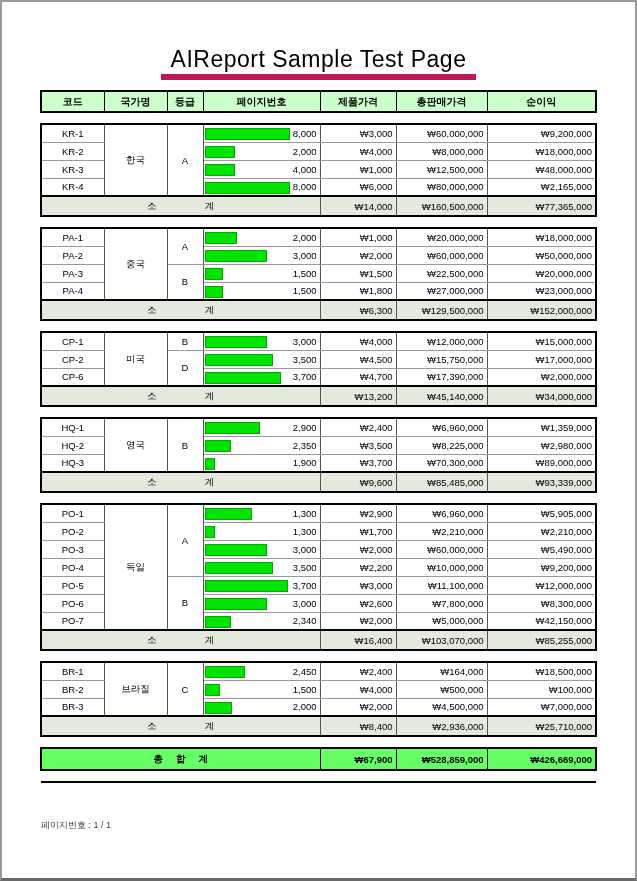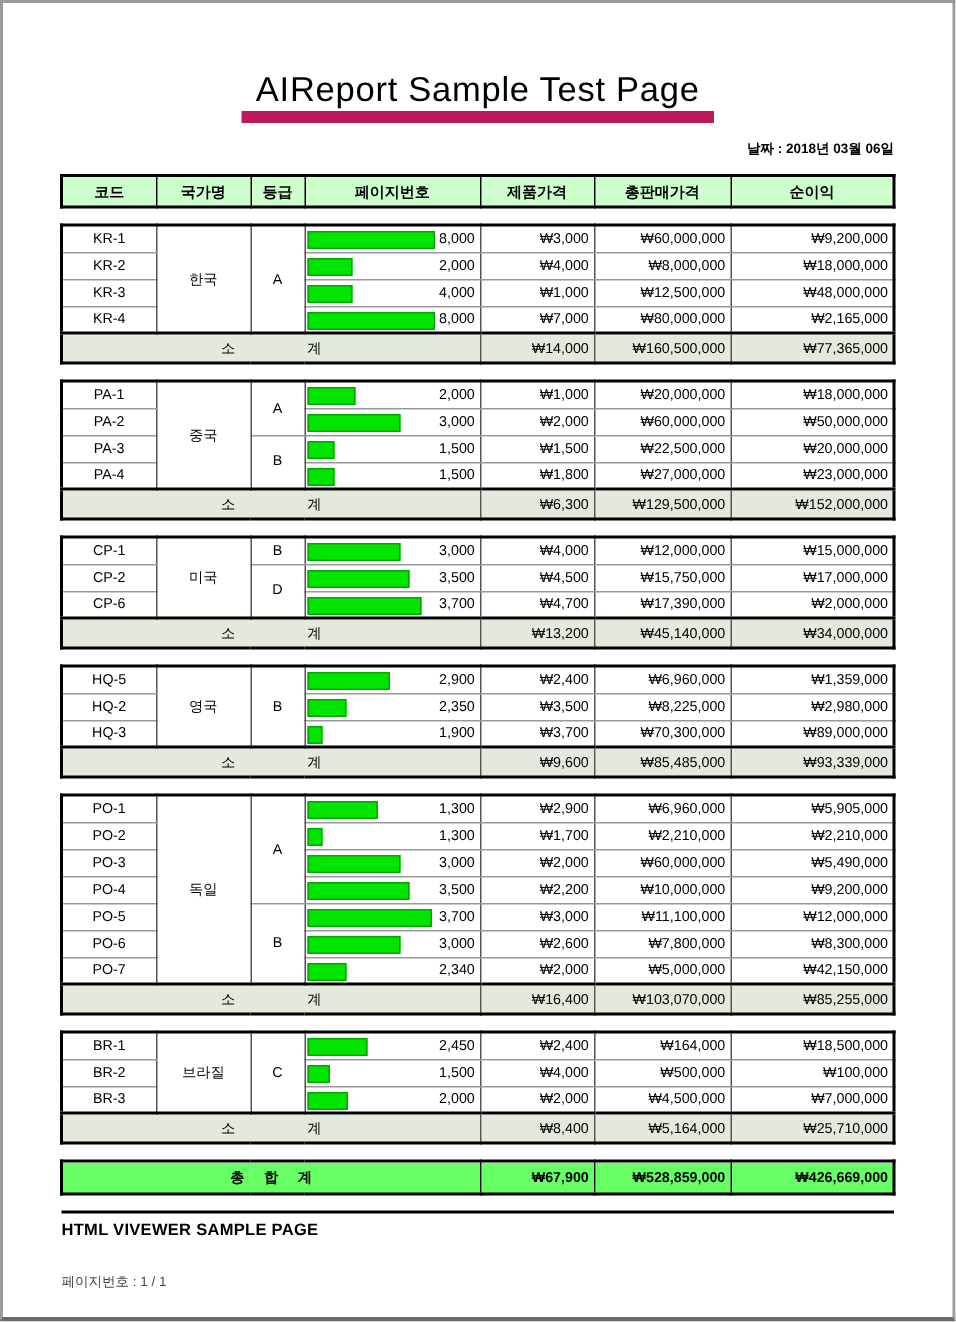--- a/index.html
+++ b/index.html
@@ -5,21 +5,21 @@
   * { box-sizing: border-box; margin: 0; padding: 0; }
   html,body { background:#fff; }
   body { font-family: "Liberation Sans", "DejaVu Sans", sans-serif; color:#000; }
   .page {
     position: relative; width: 637px; height: 881px; background:#fff;
     border: 2px solid #9a9a9a; border-bottom: 3px solid #6a6a6a; overflow: hidden;
   }
   .title-wrap { text-align: center; margin-top: 44px; }
   .title {
     display: inline-block; font-size: 23px; letter-spacing: .5px;
-    padding: 0 10px 1px 10px; border-bottom: 8px solid #be185d; white-space: pre;
+    padding: 0 10px 1px 10px; border-bottom: 6px solid #be185d; white-space: pre;
   }
   .date-line {
     width: 555px; margin: 11px auto 3px auto; text-align: right;
     font-size: 9px; font-weight: 600;
   }
   table { border-collapse: collapse; table-layout: fixed; width: 555px; margin: 10px auto; }
   table.hdr, table.sec, table.grand { border: 2px solid #000; }
   table.hdr { margin-bottom: 7px; }
   table.sec { margin-bottom: 7px; }
   th {
@@ -39,30 +39,29 @@
     background: #00E400; border: 1px solid #00A800;
   }
   td.qty span { position: relative; display: block; text-align: right; padding-right: 3px; z-index: 1; }
   tr.subtotal td { background: #E3E9DD; border-top: 2px solid #000; height: 20px; }
   td.sublabel { display: table-cell; }
   .labelflex { display: flex; justify-content: center; gap: 48px; }
   .labelflex2 { display: flex; justify-content: center; gap: 13px; font-weight: bold; }
   table.grand td { background: #66FF66; font-weight: bold; height: 22px; border-color:#000; }
   .footer-rule { width: 555px; height: 2px; background: #000; margin: 8px auto 5px auto; }
   .footer-title { width: 555px; margin: 0 auto; font-size: 11px; font-weight: bold; letter-spacing: .2px; }
-  .page-number { width: 555px; margin: 22px auto 0 auto; font-size: 9px; color: #444; }
+  .page-number { width: 555px; margin: 36px auto 0 auto; font-size: 9px; color: #444; }
 </style>
 </head>
 <body>
 
 <div class="page">
   <div class="title-wrap">
     <span class="title">AIReport Sample Test Page</span>
   </div>
-  <div class="date-line">날짜 : 2018년 03월 06일</div>
 
   <table class="hdr">
       <colgroup>
         <col style="width: 63px;">
         <col style="width: 63px;">
         <col style="width: 36px;">
         <col style="width: 117px;">
         <col style="width: 76px;">
         <col style="width: 91px;">
         <col style="width: 109px;">
@@ -123,21 +122,21 @@
             <td class="num">₩1,000</td>
             <td class="num">₩12,500,000</td>
             <td class="num">₩48,000,000</td>
           </tr>
           <tr>
             <td class="c">KR-4</td>
             <td class="qty">
               <div class="bar" style="width: 74%; background: rgb(0, 228, 0);"></div>
               <span>8,000</span>
             </td>
-            <td class="num">₩7,000</td>
+            <td class="num">₩6,000</td>
             <td class="num">₩80,000,000</td>
             <td class="num">₩2,165,000</td>
           </tr>
           <tr class="subtotal">
             <td class="sublabel" colspan="4">
               <div class="labelflex">
                 <span>소</span>
                 <span>계</span>
               </div>
             </td>
@@ -276,21 +275,21 @@
           <col style="width: 63px;">
           <col style="width: 63px;">
           <col style="width: 36px;">
           <col style="width: 117px;">
           <col style="width: 76px;">
           <col style="width: 91px;">
           <col style="width: 109px;">
         </colgroup>
         <tbody>
           <tr>
-            <td class="c">HQ-5</td>
+            <td class="c">HQ-1</td>
             <td class="c" rowspan="3">영국</td>
             <td class="c" rowspan="3">B</td>
             <td class="qty">
               <div class="bar" style="width: 48%; background: rgb(0, 228, 0);"></div>
               <span>2,900</span>
             </td>
             <td class="num">₩2,400</td>
             <td class="num">₩6,960,000</td>
             <td class="num">₩1,359,000</td>
           </tr>
@@ -468,21 +467,21 @@
             <td class="num">₩7,000,000</td>
           </tr>
           <tr class="subtotal">
             <td class="sublabel" colspan="4">
               <div class="labelflex">
                 <span>소</span>
                 <span>계</span>
               </div>
             </td>
             <td class="num">₩8,400</td>
-            <td class="num">₩5,164,000</td>
+            <td class="num">₩2,936,000</td>
             <td class="num">₩25,710,000</td>
           </tr>
         </tbody>
       </table>
     </div>
 
   <table class="grand">
       <colgroup>
         <col style="width: 63px;">
         <col style="width: 63px;">
@@ -502,15 +501,14 @@
             </div>
           </td>
           <td class="num">₩67,900</td>
           <td class="num">₩528,859,000</td>
           <td class="num">₩426,669,000</td>
         </tr>
       </tbody>
   </table>
 
   <div class="footer-rule"></div>
-  <div class="footer-title">HTML VIVEWER SAMPLE PAGE</div>
   <div class="page-number">페이지번호 : 1 / 1</div>
 </div>
 
 </body></html>

